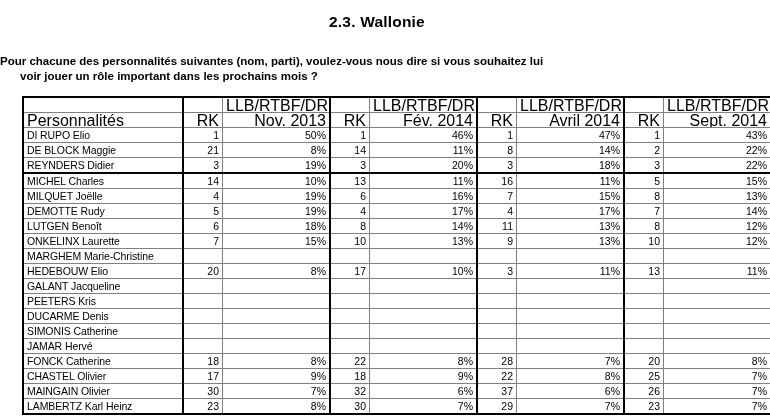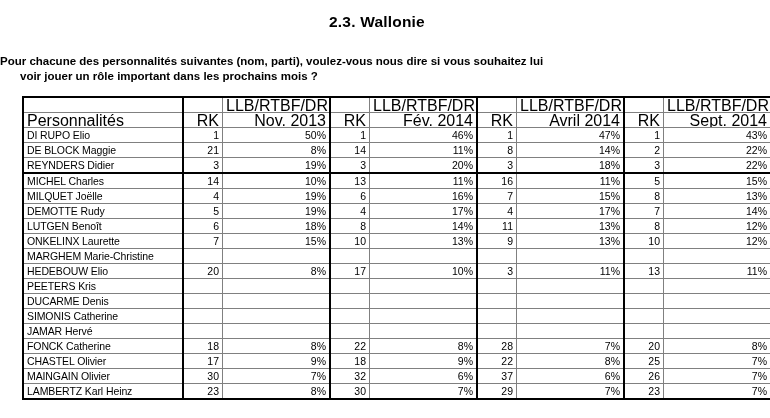--- a/index.html
+++ b/index.html
@@ -231,20 +231,31 @@
             <td class="c-rk sep-left">20</td>
             <td class="c-val">8%</td>
             <td class="c-rk sep-left">17</td>
             <td class="c-val">10%</td>
             <td class="c-rk sep-left">3</td>
             <td class="c-val">11%</td>
             <td class="c-rk sep-left">13</td>
             <td class="c-val">11%</td>
           </tr>
           <tr>
+            <td class="c-name name-cell">GALANT Jacqueline</td>
+            <td class="c-rk sep-left"></td>
+            <td class="c-val"></td>
+            <td class="c-rk sep-left"></td>
+            <td class="c-val"></td>
+            <td class="c-rk sep-left"></td>
+            <td class="c-val"></td>
+            <td class="c-rk sep-left"></td>
+            <td class="c-val"></td>
+          </tr>
+          <tr>
             <td class="c-name name-cell">PEETERS Kris</td>
             <td class="c-rk sep-left"></td>
             <td class="c-val"></td>
             <td class="c-rk sep-left"></td>
             <td class="c-val"></td>
             <td class="c-rk sep-left"></td>
             <td class="c-val"></td>
             <td class="c-rk sep-left"></td>
             <td class="c-val"></td>
           </tr>

